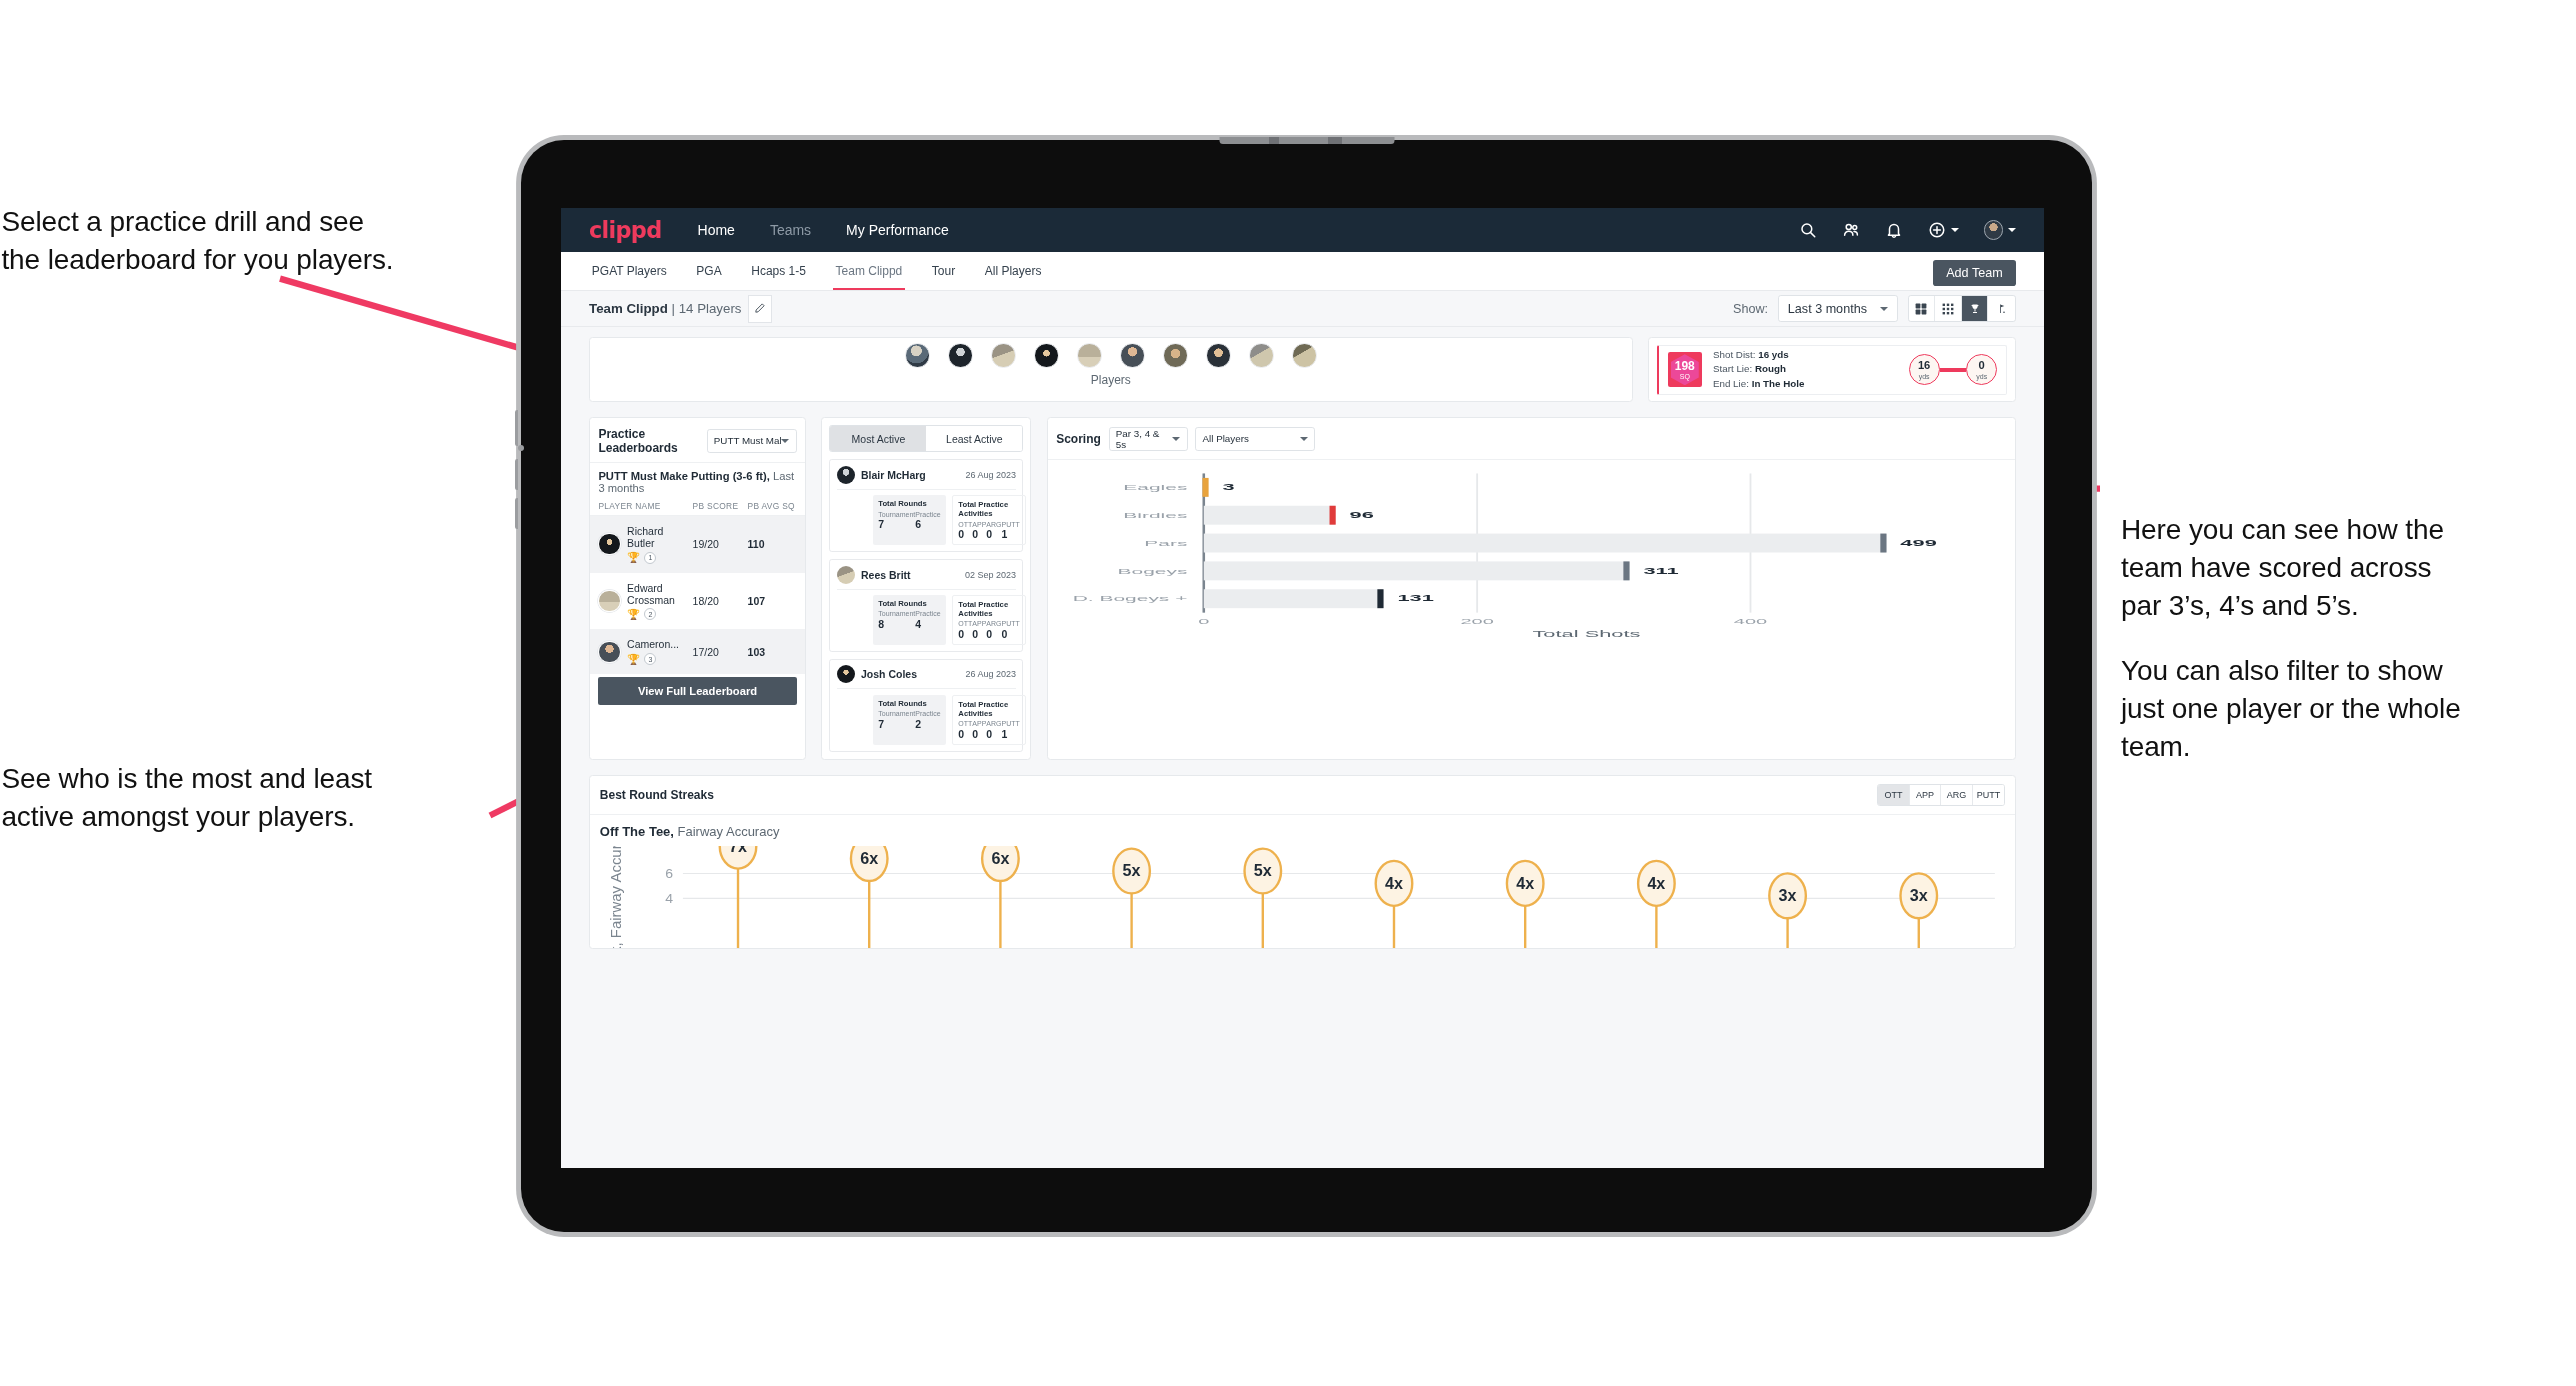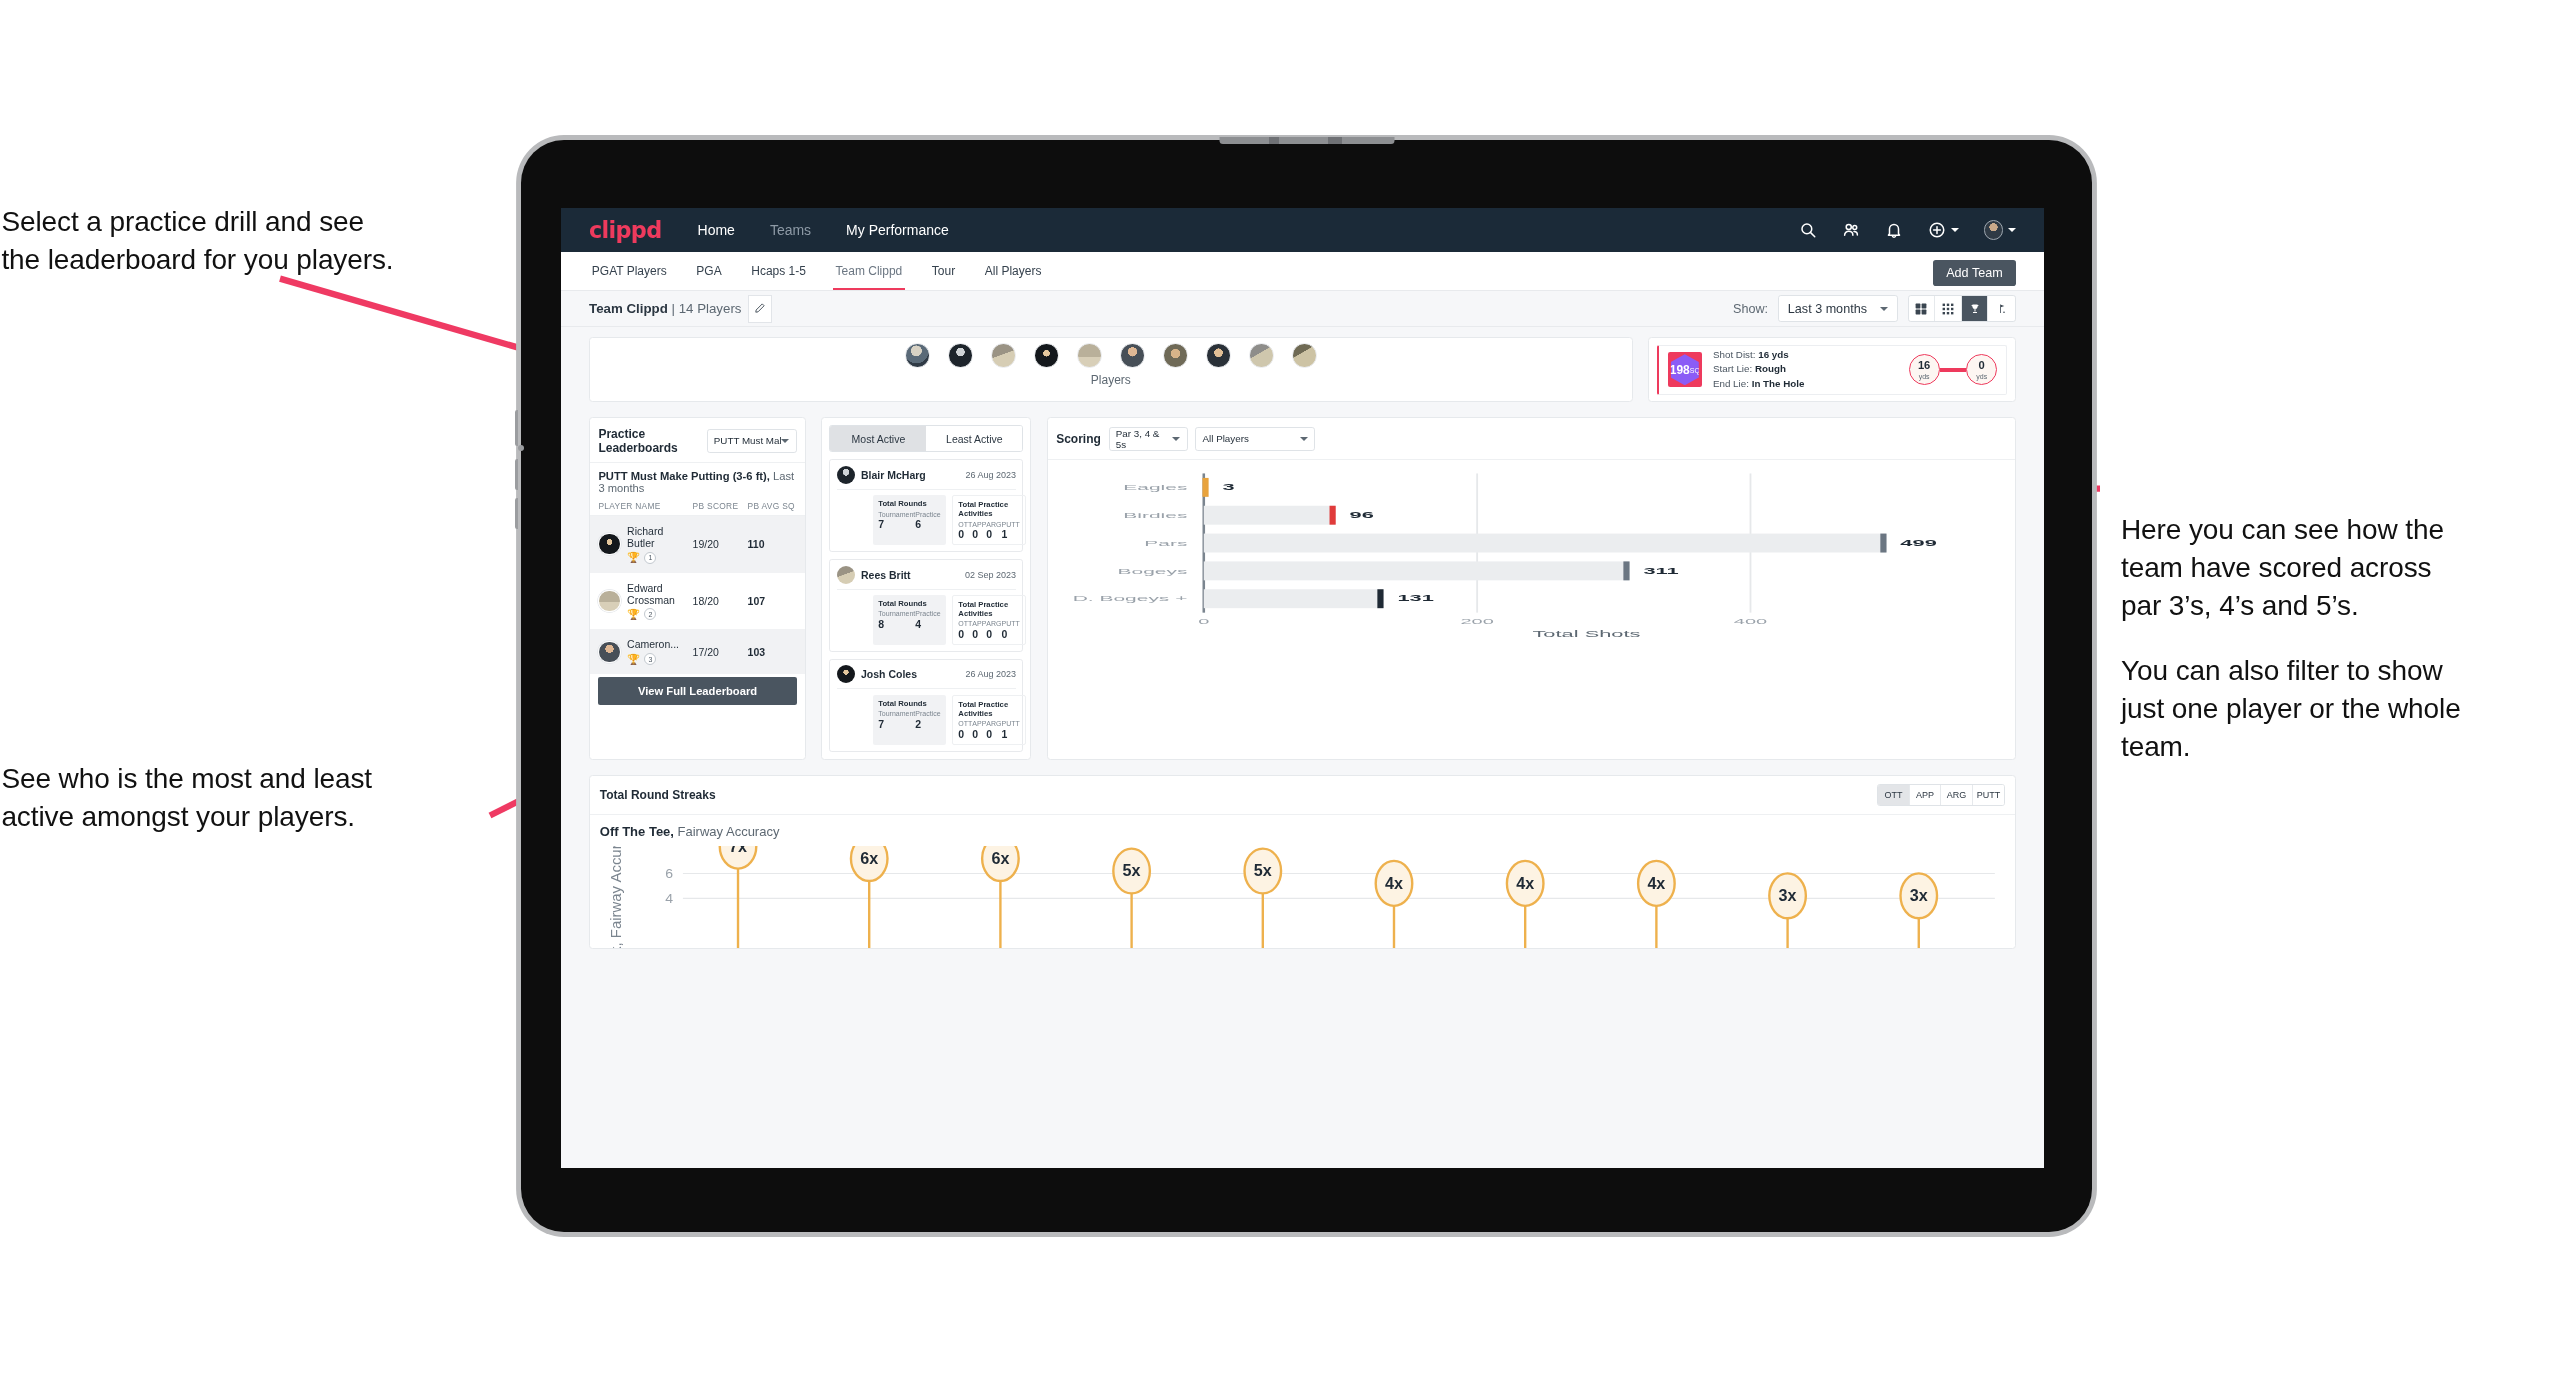--- a/index.html
+++ b/index.html
@@ -143,23 +143,23 @@
   .players-cap { text-align: center; font-size: 12px; color: #5d6872; margin-top: 4.9px; }
 
   
   .shot-card { width: 368px; height: 65px; padding: 7px 8.4px; }
   .shot-inner { border: 0.7px solid #eceef1; border-left: 2.8px solid #ee3a5d; border-radius: 2.1px; height: 50px; display: flex; align-items: center; padding: 0 8.4px; gap: 11.2px; }
   .hexbadge {
     width: 34px; height: 35px; background: #ee3a5d; border-radius: 2.1px;
     display: flex; align-items: center; justify-content: center; flex: none;
   }
   .hex {
-    width: 28px; height: 31px; background: #8b5cf6;
+    width: 28px; height: 31px; background: #ec4899;
     clip-path: polygon(50% 0%, 100% 25%, 100% 75%, 50% 100%, 0% 75%, 0% 25%);
-    display: flex; flex-direction: row; align-items: center; justify-content: center;
+    display: flex; flex-direction: column; align-items: center; justify-content: center;
     color: #fff; line-height: 1;
   }
   .hex .n { font-size: 12px; font-weight: 700; }
   .hex .u { font-size: 7px; margin-top: 1.4px; }
   .shot-lines { font-size: 9.8px; color: #4a5560; line-height: 1.5; }
   .shot-lines b { color: #1f2a35; }
   .dumbbell { margin-left: auto; display: flex; align-items: center; }
   .dbcirc {
     width: 31px; height: 31px; border-radius: 50%; border: 1.4px solid #ee3a5d;
     background: #fdf6f2; display: flex; flex-direction: column;
@@ -686,21 +686,21 @@
                   <text x="71" y="195.6" text-anchor="end" font-size="11.5" fill="#9aa2aa" font-family="&quot;Liberation Sans&quot;, sans-serif">D. Bogeys +</text>
                   <text x="186.25" y="195.6" font-size="12" font-weight="bold" fill="#1f2a35" font-family="&quot;Liberation Sans&quot;, sans-serif">131</text>
                   <text x="290" y="248" text-anchor="middle" font-size="12" fill="#5d6872" font-family="&quot;Liberation Sans&quot;, sans-serif">Total Shots</text>
                 </svg>
             </div>
           </div>
         </div>
 
         <div class="card streaks">
           <div class="st-head">
-            <span class="st-title">Total Round Streaks</span>
+            <span class="st-title">Best Round Streaks</span>
             <div class="st-toggle">
               <div class="st-tg active">OTT</div>
               <div class="st-tg">APP</div>
               <div class="st-tg">ARG</div>
               <div class="st-tg">PUTT</div>
             </div>
           </div>
           <div class="st-sub">
             <span>Off The Tee,</span><span class="light"> Fairway Accuracy</span>
           </div>

